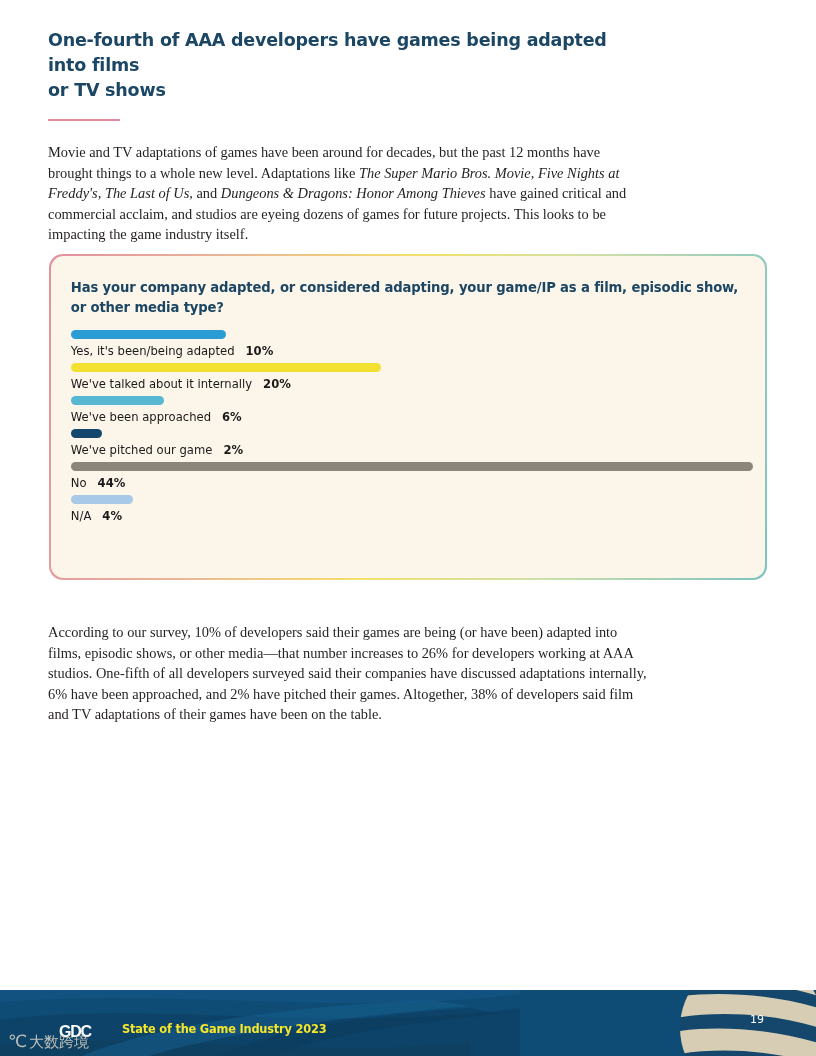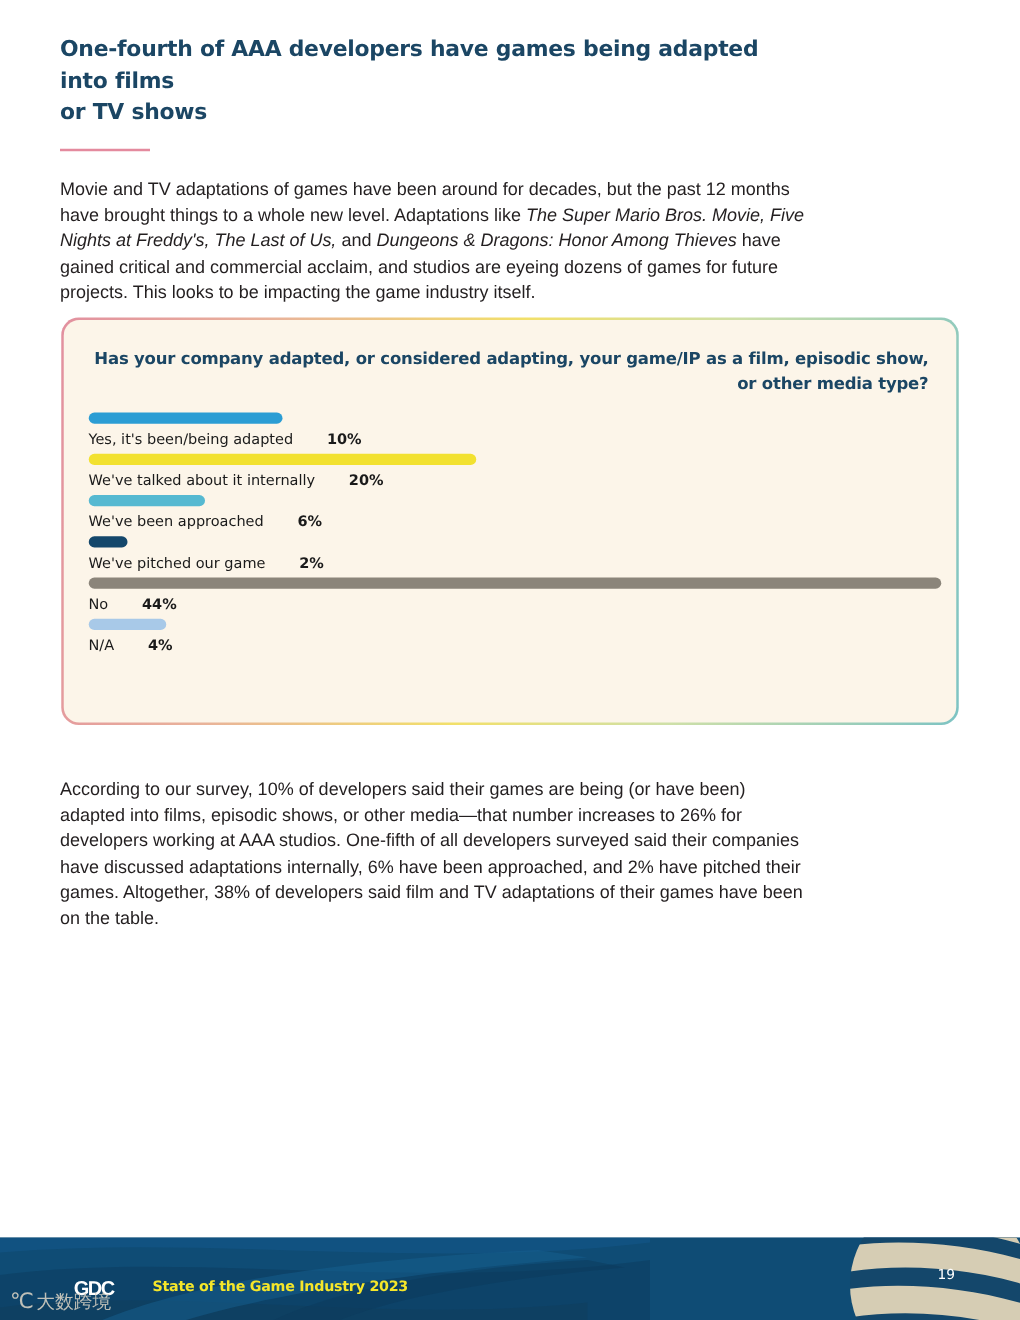--- a/index.html
+++ b/index.html
@@ -41,21 +41,21 @@
   .title-rule {
     margin-top: 16px;
     width: 72px;
     height: 2px;
     background: #e48a9e;
   }
 
   
   .body-text {
     position: absolute;
-    font-family: Liberation Sans, sans-serif;
+    font-family: Liberation Serif, serif;
     font-size: 14.4px;
     line-height: 20.5px;
     color: #231f20;
     width: 600px;
     left: 48px;
   }
   .para-top { top: 128px; }
   .para-bottom { top: 608px; }
   .body-text i { font-style: italic; }
 
@@ -72,21 +72,20 @@
     box-sizing: border-box;
   }
   .chart-card-inner {
     width: 100%;
     height: 100%;
     border-radius: 12.5px;
     background: #fcf5e9;
     box-sizing: border-box;
     padding: 22px 20px 14px 20px;
     position: relative;
-    text-align: right;
   }
   .chart-question {
     font-family: "DejaVu Sans", sans-serif;
     font-weight: bold;
     font-size: 13.2px;
     line-height: 20px;
     color: #1b4664;
     margin: 0 0 12px 0;
     width: 672px;
     letter-spacing: -0.15px;
@@ -107,21 +106,20 @@
     border-radius: 5px;
   }
   .bar-caption {
     font-family: "DejaVu Sans", sans-serif;
     font-size: 11.6px;
     color: #1a1a1a;
     margin-top: 5px;
     display: flex;
     align-items: baseline;
     white-space: nowrap;
-    gap: 16px;
   }
   .bar-label { font-weight: normal; }
   .bar-value {
     font-weight: bold;
     margin-left: 11px;
   }
 
   
   .footer {
     position: absolute;

